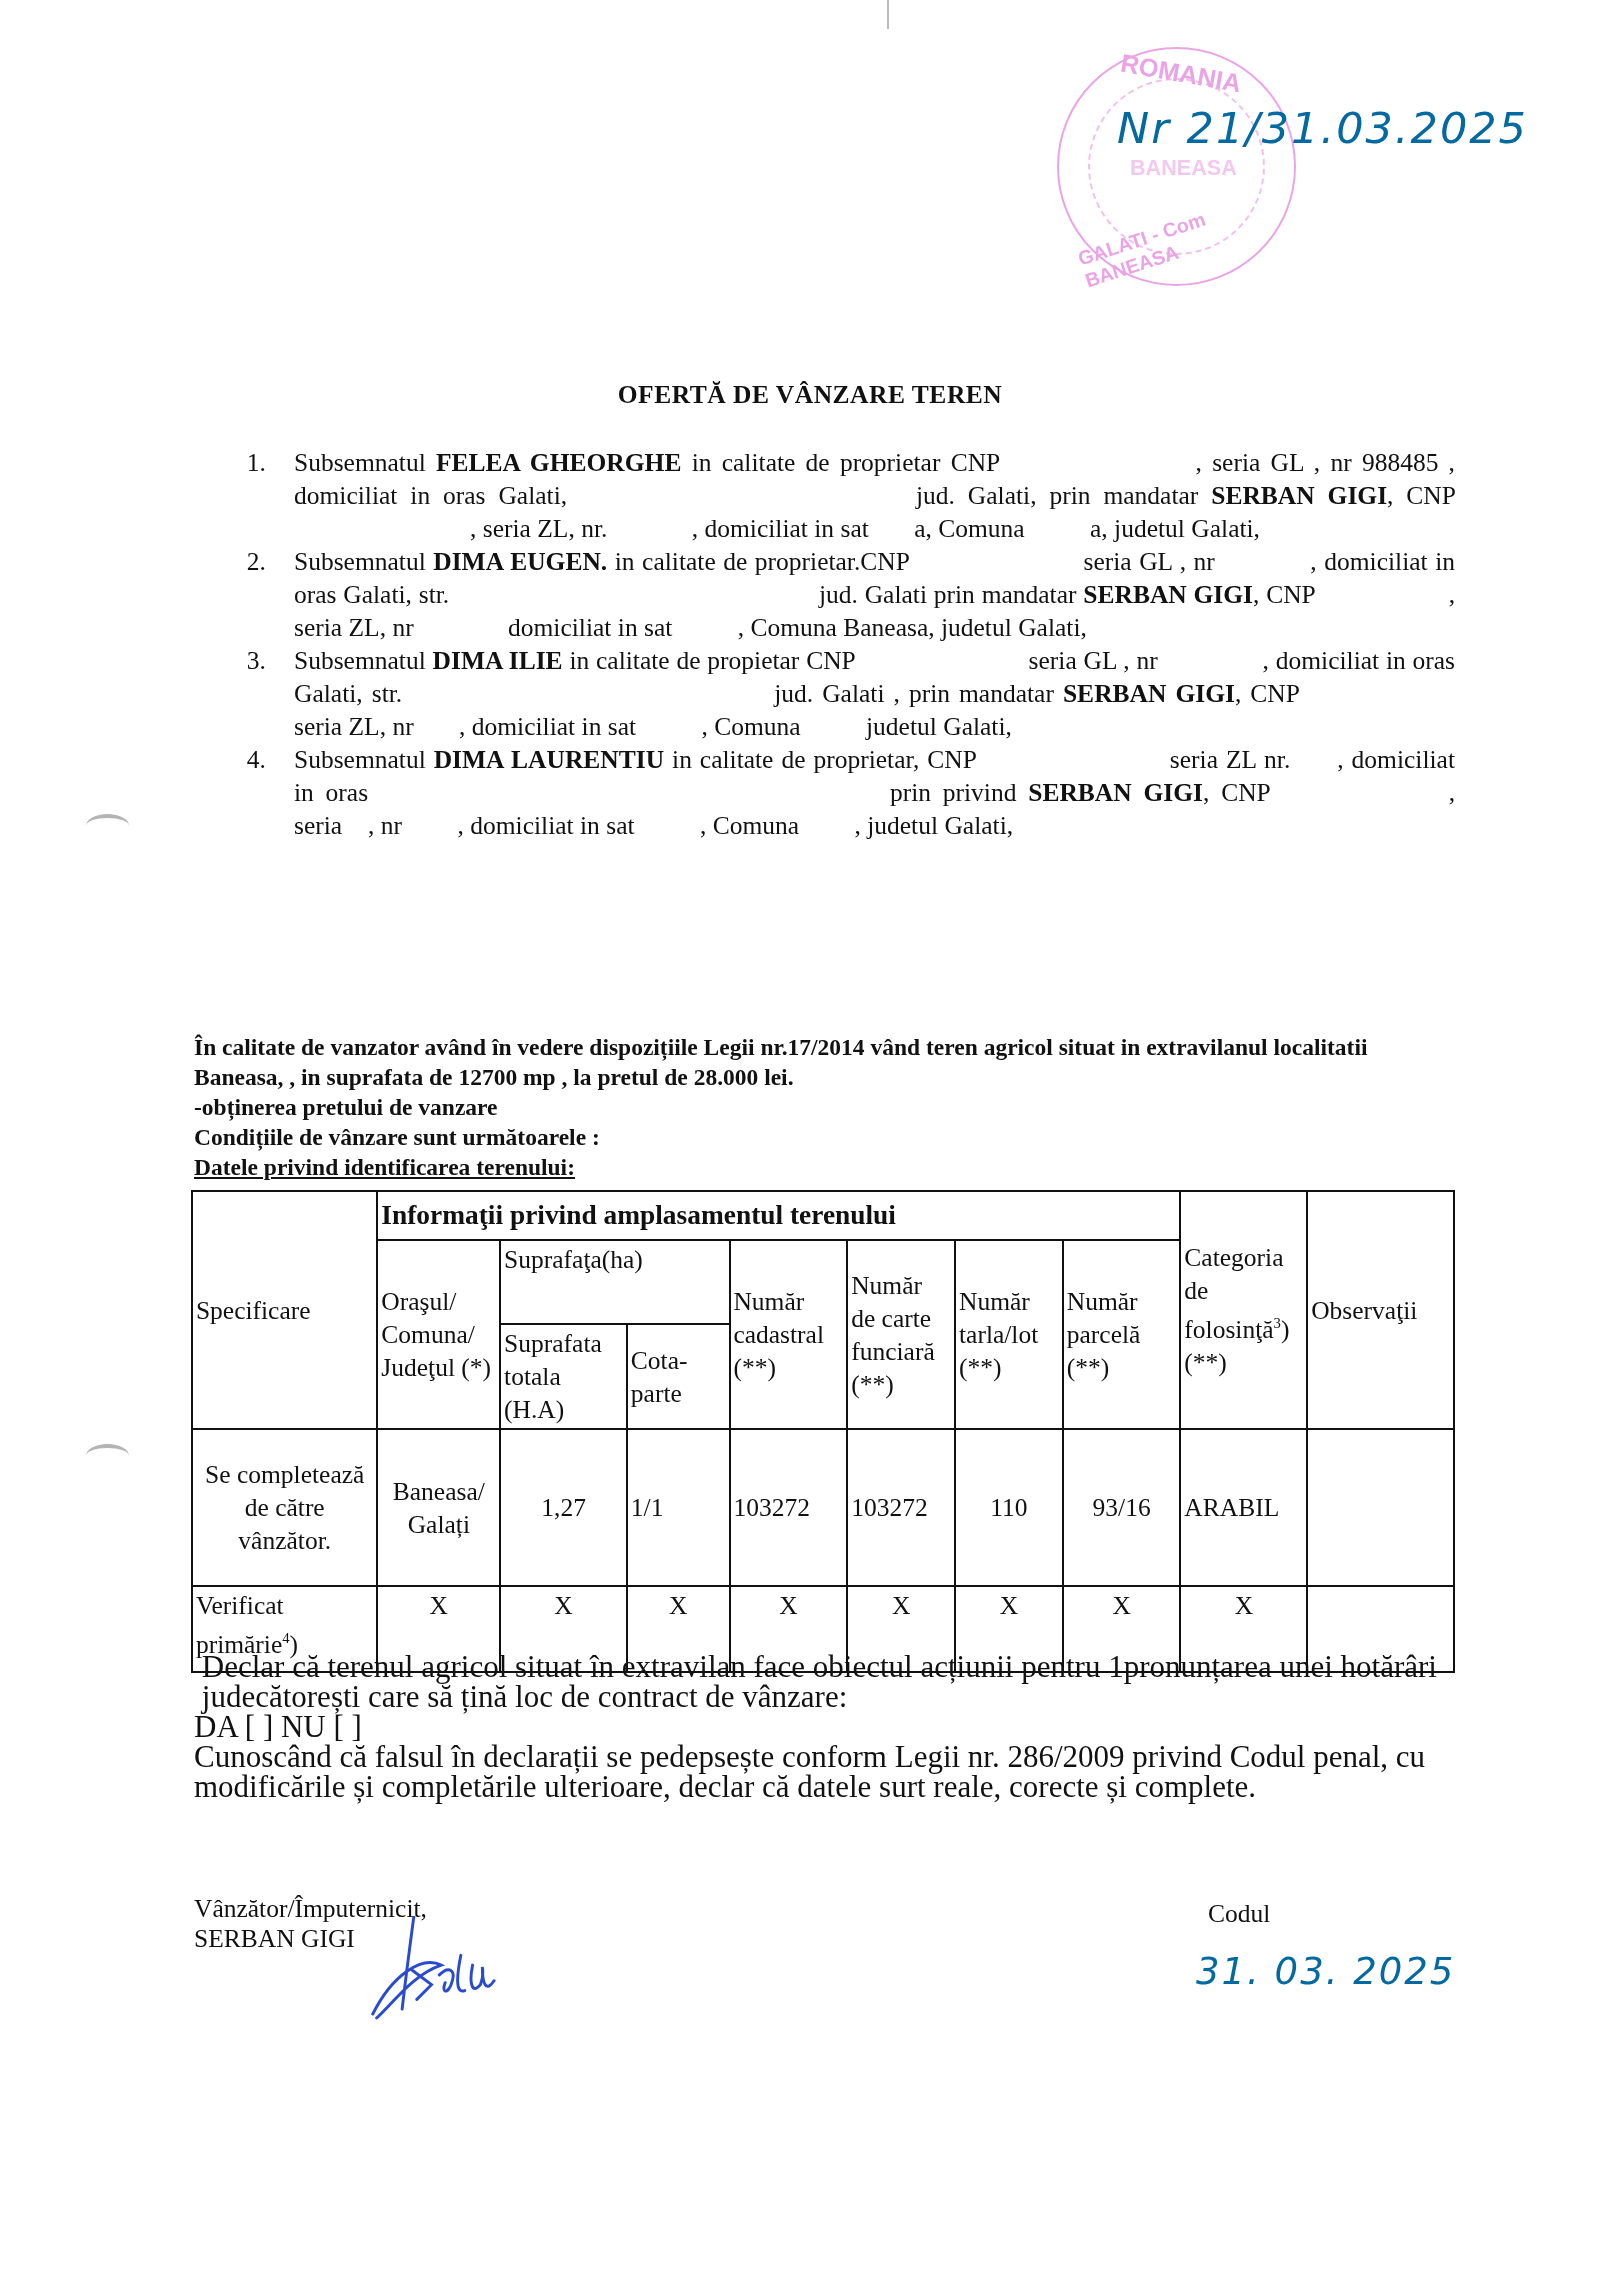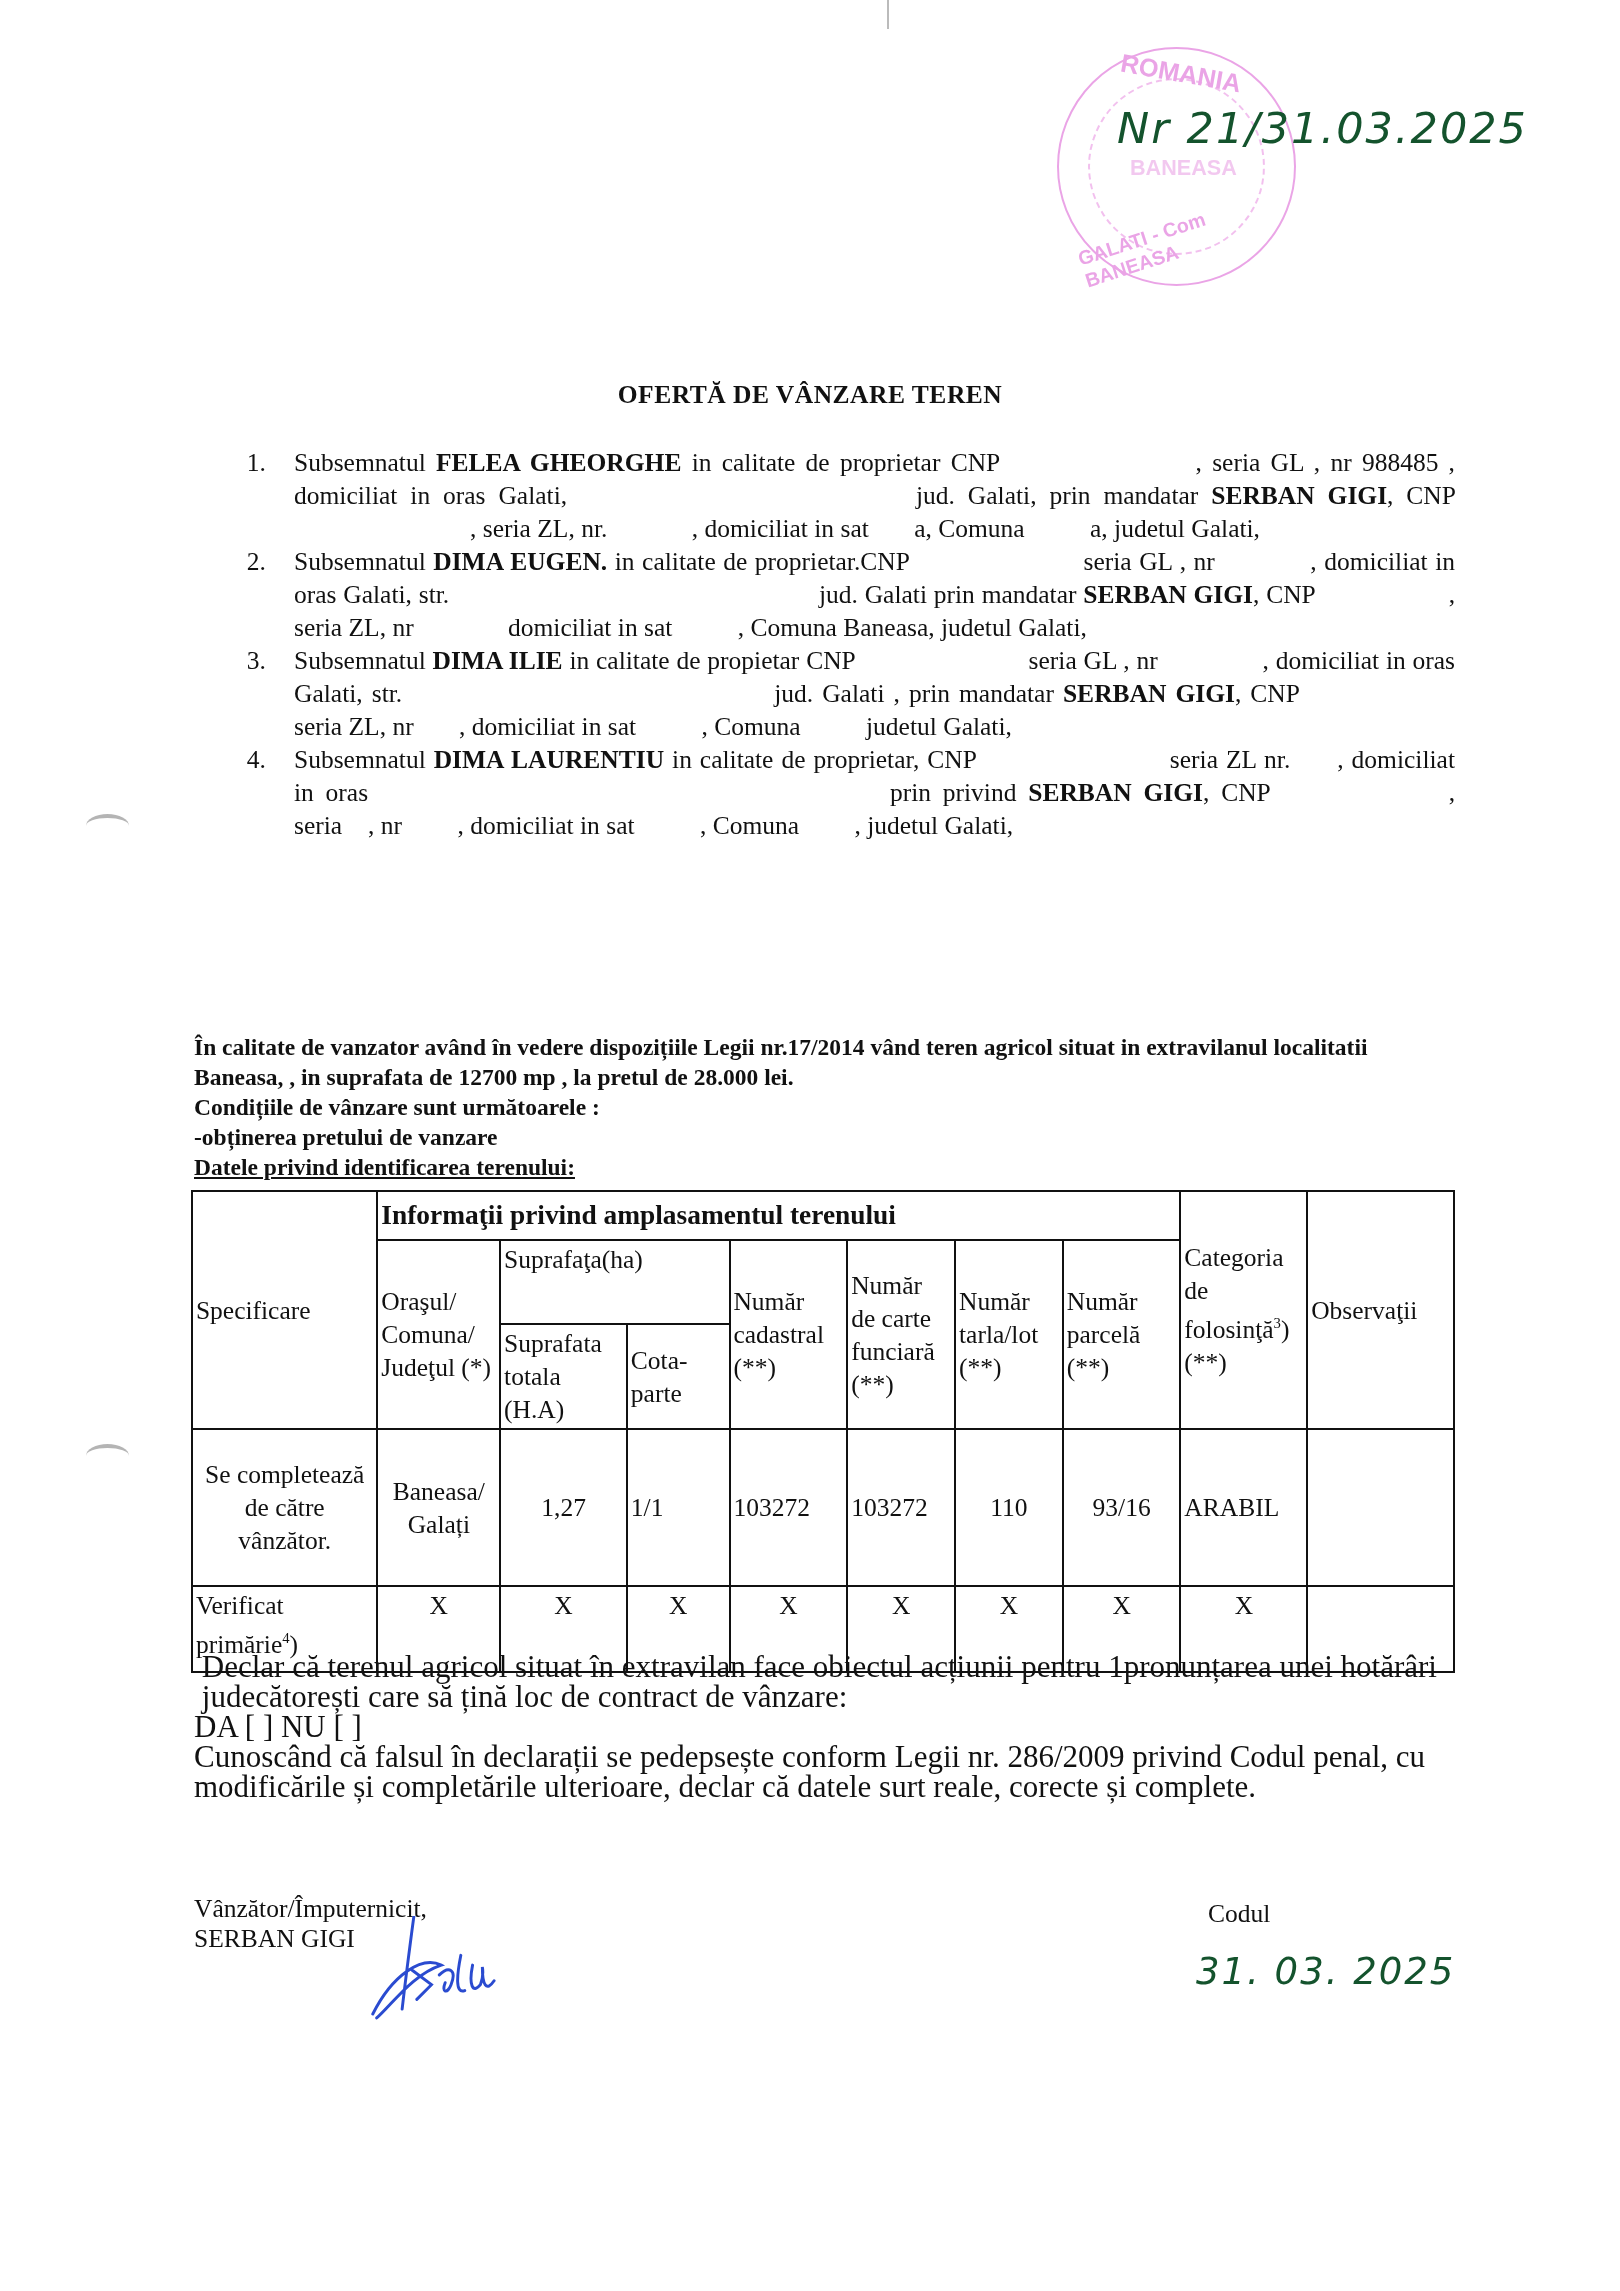--- a/index.html
+++ b/index.html
@@ -5,21 +5,21 @@
   html, body { margin:0; padding:0; background:#ffffff; }
   body { width:1620px; height:2292px; position:relative; overflow:hidden;
          font-family:"Liberation Serif", "DejaVu Serif", serif; color:#111; }
   .abs { position:absolute; }
   .top-mark { left:887px; top:0; width:2px; height:29px; background:#bbb; }
   .punch { width:43px; height:19.6px; border-top:4.9px solid #777; border-radius:50% 50% 0 0; opacity:.55; }
   .stamp { left:1057px; top:47px; width:235px; height:235px; border-radius:50%;
            border:2.9px solid #e58ee0; opacity:.8; }
   .stamp-inner { position:absolute; left:29px; top:29px; width:173px; height:173px; border-radius:50%; border:2px dashed #efb1ea; }
   .stamp-text { position:absolute; color:#e58ee0; font-family:"Liberation Sans", sans-serif; font-weight:bold; font-size:25.5px; }
-  .hand { color:#14532d; font-family:"DejaVu Sans", sans-serif; font-style:italic; }
+  .hand { color:#0369a1; font-family:"DejaVu Sans", sans-serif; font-style:italic; }
   .reg-no { left:1117px; top:103px; font-size:43px; letter-spacing:2px; }
   .title { left:0; width:1620px; top:380px; text-align:center; font-weight:bold; font-size:25.5px; letter-spacing:0.5px; }
   .owners { left:235px; top:446px; width:1220px; font-size:25.5px; line-height:33px; }
   .owner { position:relative; padding-left:59px; text-align:justify; }
   .owner .num { position:absolute; left:11.8px; top:0; }
   .owner b { font-weight:bold; }
   .intro { left:194px; top:1032px; width:1264px; font-weight:bold; font-size:23.5px; line-height:30px; }
   .intro .u { text-decoration:underline; }
   table.land { position:absolute; left:191px; top:1190px; width:1264px; border-collapse:collapse; font-size:25.5px; }
   table.land td { border:2px solid #111; vertical-align:middle; padding:2px 2.9px; line-height:33px; }
@@ -108,22 +108,22 @@
     <span style="display:inline-block;width:167px;"></span><span>, seria</span>
     <span style="display:inline-block;width:19.6px;"></span><span>, nr</span>
     <span style="display:inline-block;width:49px;"></span><span>, domiciliat in sat</span>
     <span style="display:inline-block;width:59px;"></span><span>, Comuna</span>
     <span style="display:inline-block;width:49px;"></span><span>, judetul Galati,</span>
   </div>
 </div>
 
 <div class="abs intro">
   <div>În calitate de vanzator având în vedere dispozițiile Legii nr.17/2014 vând teren agricol situat in extravilanul localitatii Baneasa, , in suprafata de 12700 mp , la pretul de 28.000 lei.</div>
+  <div>-obținerea pretului de vanzare</div>
   <div>Condițiile de vânzare sunt următoarele :</div>
-  <div>-obținerea pretului de vanzare</div>
   <div class="u">Datele privind identificarea terenului:</div>
 </div>
 
 <table class="land">
   <colgroup>
     <col style="width:186px">
       <col style="width:123px">
       <col style="width:127px">
       <col style="width:103px">
     <col style="width:118px">

